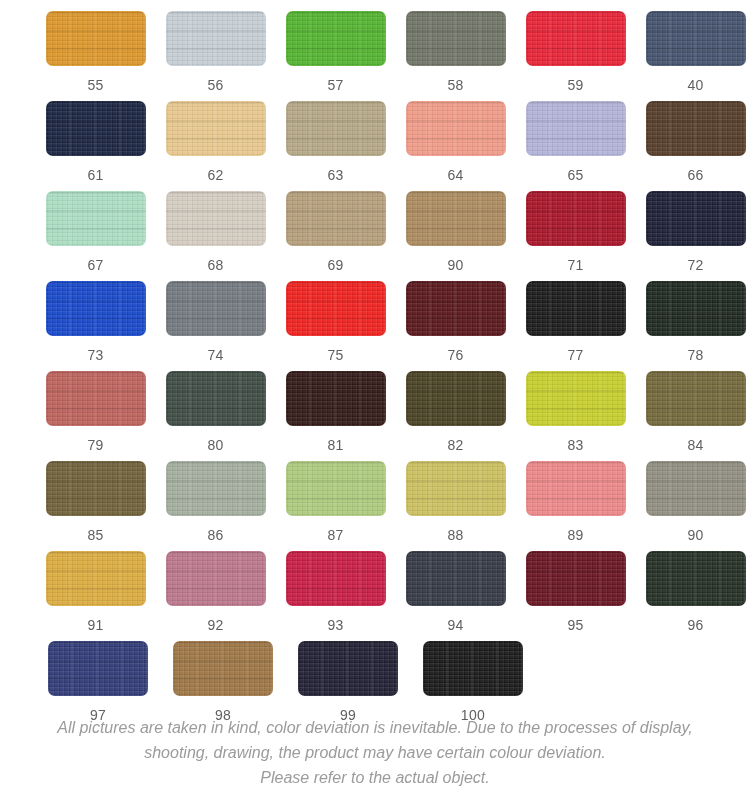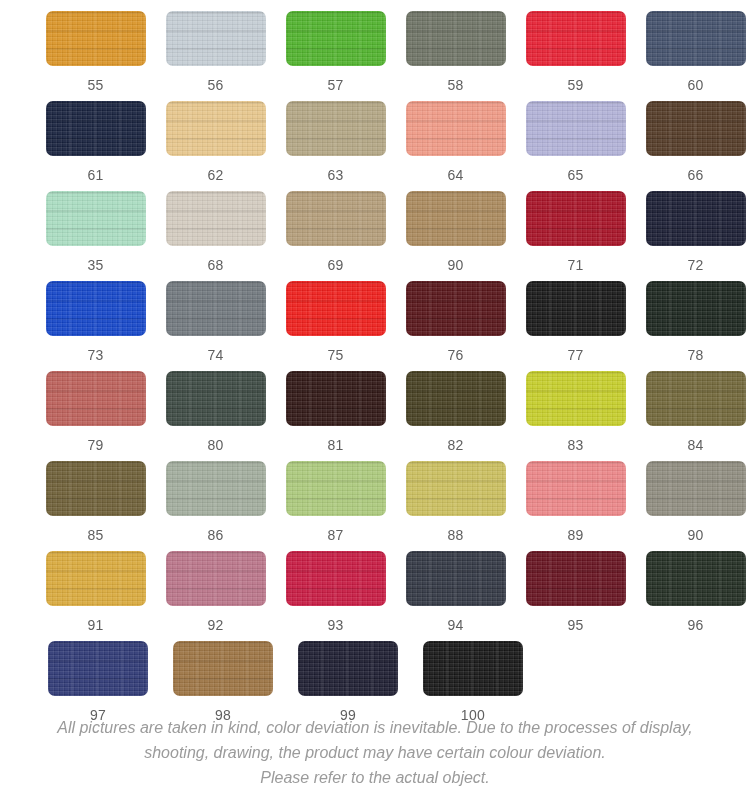--- a/index.html
+++ b/index.html
@@ -136,21 +136,21 @@
         <div class="swatch-cell">
           <div class="swatch-chip" style="background-color: rgb(107, 112, 98);"></div>
           <div class="swatch-label">58</div>
         </div>
         <div class="swatch-cell">
           <div class="swatch-chip" style="background-color: rgb(228, 30, 49);"></div>
           <div class="swatch-label">59</div>
         </div>
         <div class="swatch-cell">
           <div class="swatch-chip" style="background-color: rgb(63, 77, 104);"></div>
-          <div class="swatch-label">60</div>
+          <div class="swatch-label">40</div>
         </div>
       </div>
       <div class="swatch-row">
         <div class="swatch-cell">
           <div class="swatch-chip" style="background-color: rgb(21, 31, 59);"></div>
           <div class="swatch-label">61</div>
         </div>
         <div class="swatch-cell">
           <div class="swatch-chip" style="background-color: rgb(230, 197, 138);"></div>
           <div class="swatch-label">62</div>
@@ -168,21 +168,21 @@
           <div class="swatch-label">65</div>
         </div>
         <div class="swatch-cell">
           <div class="swatch-chip" style="background-color: rgb(80, 55, 35);"></div>
           <div class="swatch-label">66</div>
         </div>
       </div>
       <div class="swatch-row">
         <div class="swatch-cell">
           <div class="swatch-chip" style="background-color: rgb(168, 220, 192);"></div>
-          <div class="swatch-label">35</div>
+          <div class="swatch-label">67</div>
         </div>
         <div class="swatch-cell">
           <div class="swatch-chip" style="background-color: rgb(210, 202, 190);"></div>
           <div class="swatch-label">68</div>
         </div>
         <div class="swatch-cell">
           <div class="swatch-chip" style="background-color: rgb(178, 155, 119);"></div>
           <div class="swatch-label">69</div>
         </div>
         <div class="swatch-cell">

